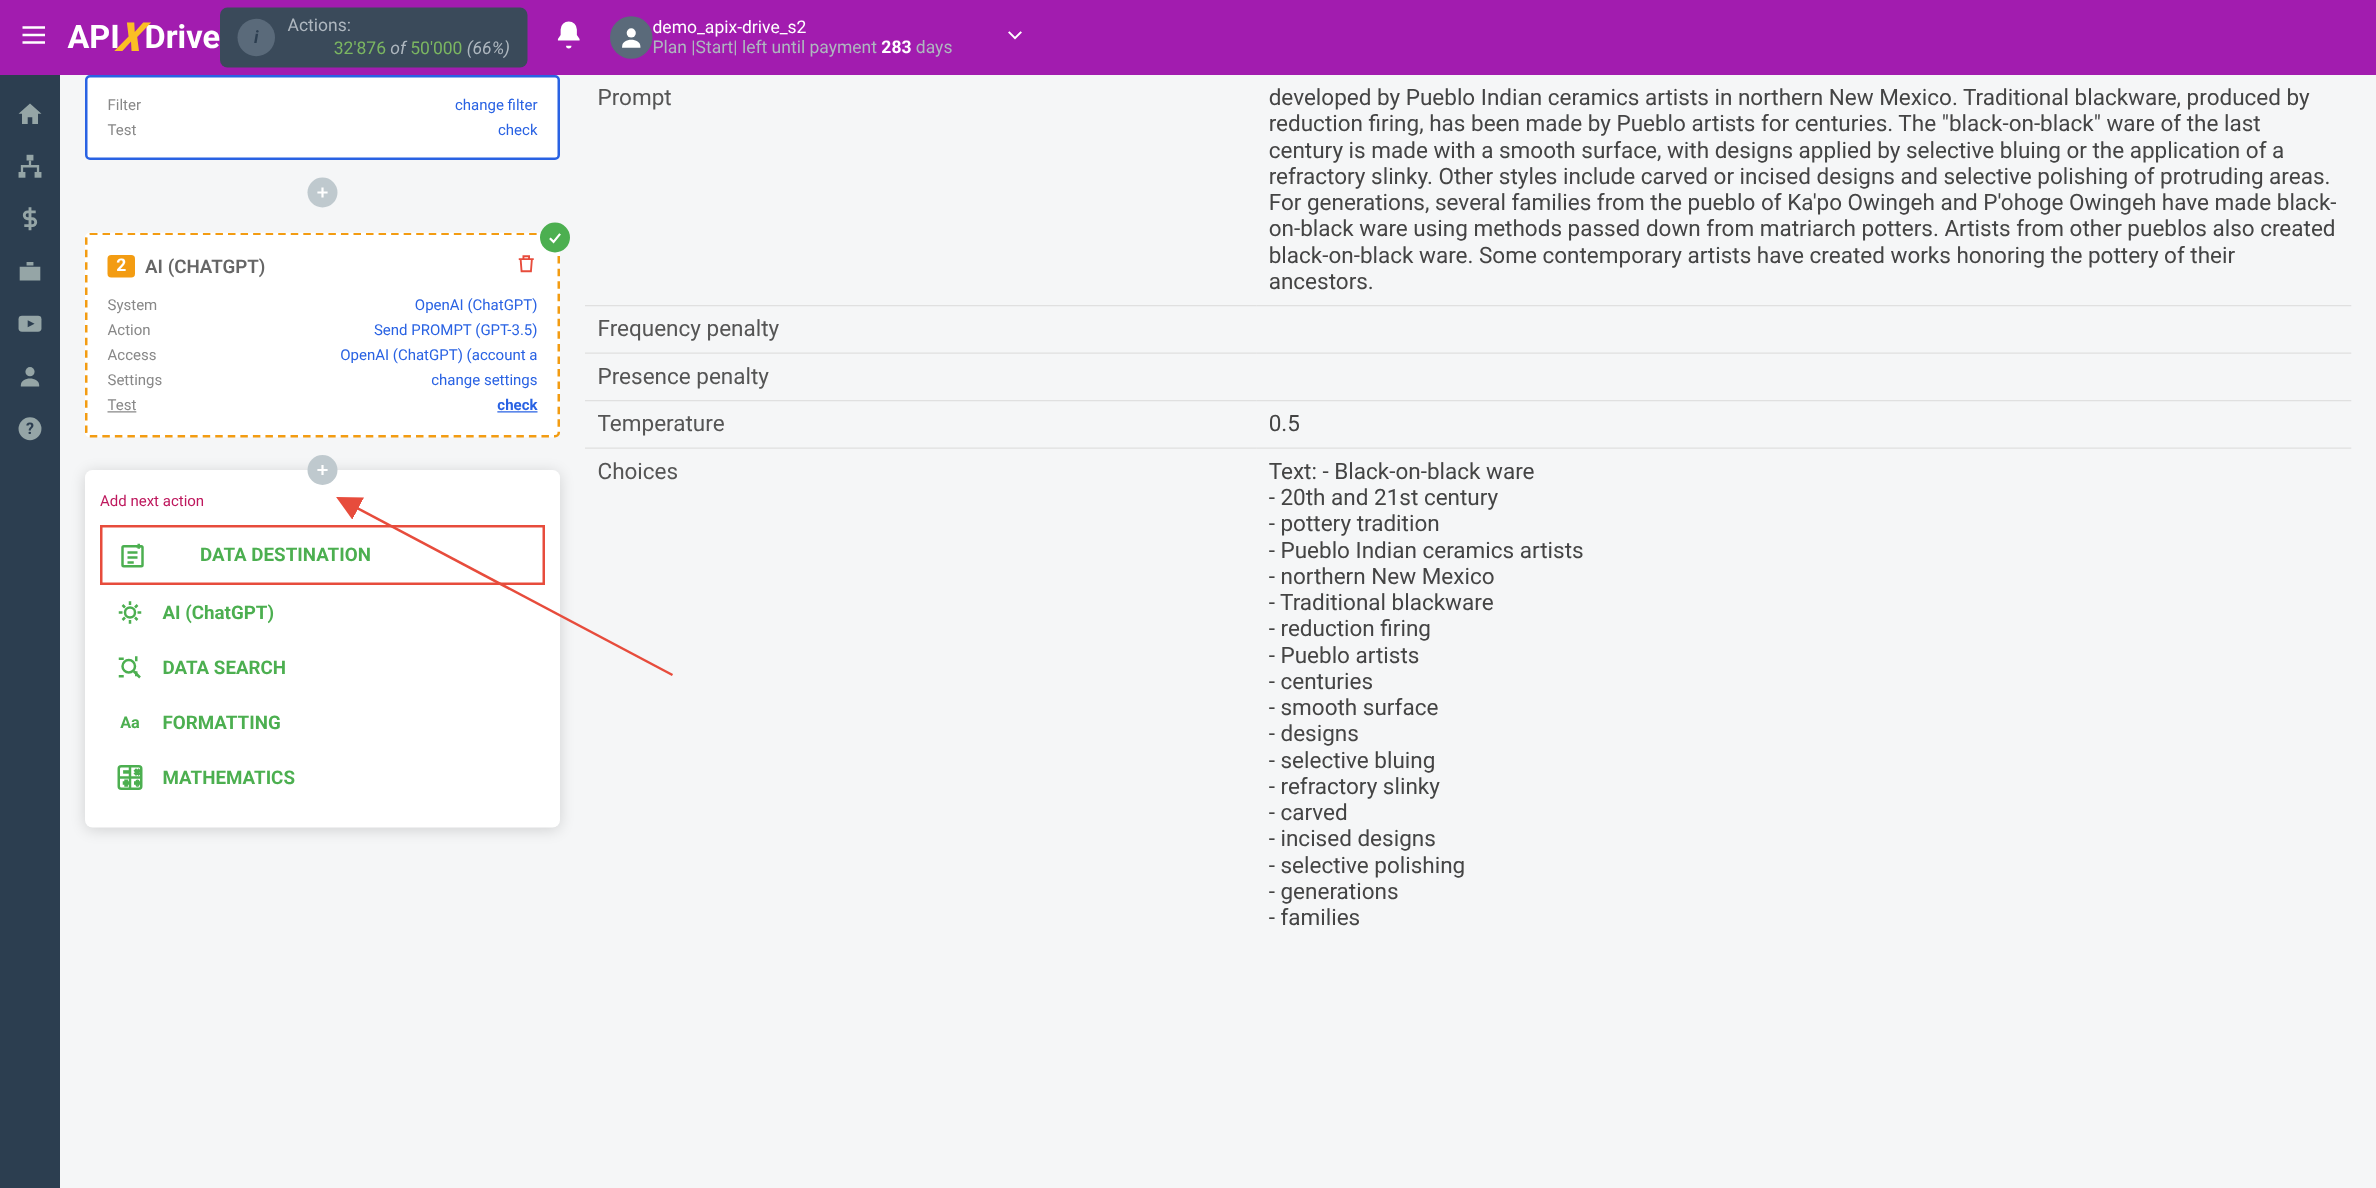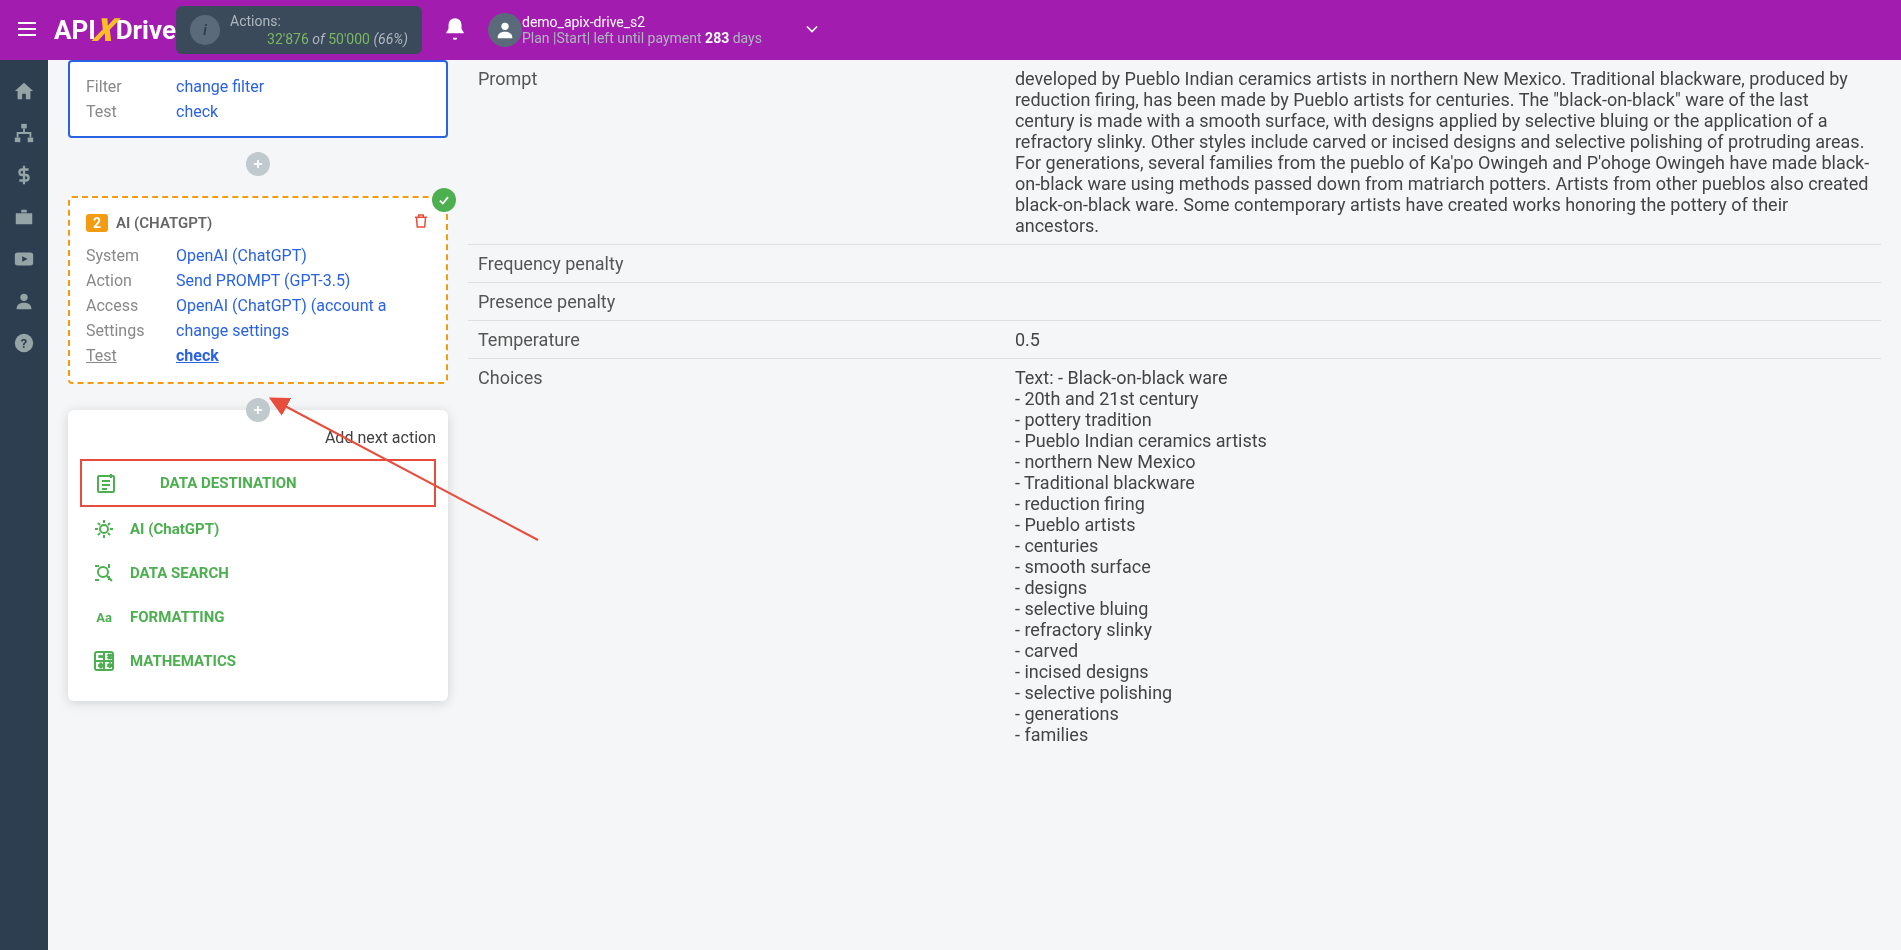--- a/index.html
+++ b/index.html
@@ -42,31 +42,31 @@
 
 
 .card-blue { border: 2px solid #2962e3; background: #fff; border-radius: 4px; padding: 12px 16px; margin-top: 0; }
 .card-orange { border: 2px dashed #f39c12; background: #fff; border-radius: 4px; padding: 14px 16px; position: relative; margin-top: 20px; }
 .card-header { display: flex; align-items: center; gap: 8px; margin-bottom: 10px; }
 .badge-orange { background: #f39c12; color: #fff; font-weight: bold; padding: 1px 7px; border-radius: 3px; font-size: 14px; }
 .card-title { font-weight: 600; color: #666; font-size: 15px; }
 .trash-icon { margin-left: auto; color: #e74c3c; cursor: pointer; }
 .check-circle { position: absolute; top: -10px; right: -10px; width: 24px; height: 24px; background: #4caf50; border-radius: 50%; display: flex; align-items: center; justify-content: center; }
 .check-circle svg { width: 14px; height: 14px; stroke: #fff; }
-.kv-row { display: flex; padding: 3px 0; font-size: 16px; }
+.kv-row { display: flex; padding: 3px 0; font-size: 12px; justify-content: space-between; }
 .kv-label { width: 90px; color: #888; }
 .kv-label.underline { text-decoration: underline; }
 .kv-value { color: #2962e3; }
 .kv-value.bold { font-weight: 700; text-decoration: underline; }
 
 .plus-btn { width: 24px; height: 24px; border-radius: 50%; background: #bfc9ce; display: flex; align-items: center; justify-content: center; margin: 14px auto; cursor: pointer; position: relative; z-index: 2;}
 .plus-btn svg { width: 14px; height: 14px; stroke: #fff; }
 
 .action-menu { background: #fff; border-radius: 6px; box-shadow: 0 2px 12px rgba(0,0,0,0.15); padding: 18px 12px; margin-top: -12px; }
-.action-menu-title { text-align: right; color: #404040; font-size: 16px; margin-bottom: 12px; }
+.action-menu-title { text-align: left; color: #be185d; font-size: 12px; margin-bottom: 12px; }
 .action-item { display: flex; align-items: center; gap: 14px; padding: 10px 12px; color: #4caf50; font-weight: 700; font-size: 15px; cursor: pointer; }
 .action-item.highlighted { border: 2px solid #e74c3c; gap: 42px; }
 .action-item-icon { width: 24px; height: 24px; display: flex; align-items: center; justify-content: center; }
 
 
 .data-table { width: 100%; border-collapse: collapse; }
 .data-table td { padding: 8px 10px; border-bottom: 1px solid #e0e0e0; vertical-align: top; color: #444; font-size: 18px; }
 .data-table td:first-child { width: 38%; color: #555; }
 .data-table tr:last-child td { border-bottom: none; }
 

